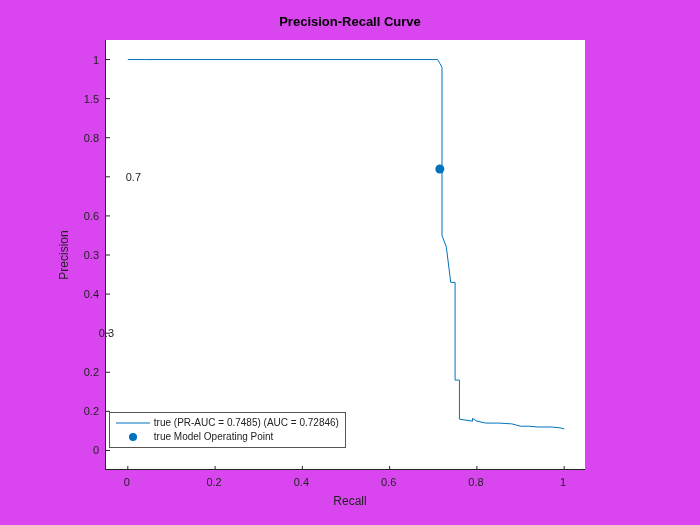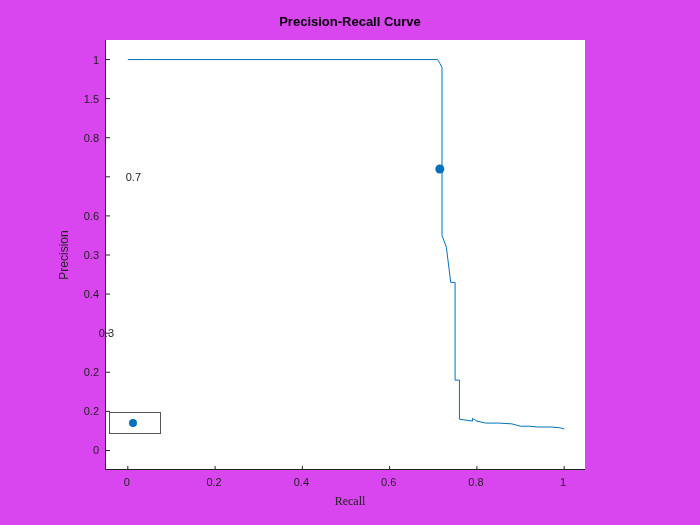--- a/index.html
+++ b/index.html
@@ -54,21 +54,20 @@
     transform: translateY(-50%);
   }
   .x-label {
     position: absolute;
     top: 494px;
     left: 0;
     width: 100%;
     text-align: center;
     font-size: 12px;
     color: #222;
-    font-family: Liberation Serif, serif;
   }
   .y-label {
     position: absolute;
     left: 64px;
     top: 255px;
     transform: translate(-50%, -50%) rotate(-90deg);
     font-size: 12px;
     color: #222;
     white-space: nowrap;
   }
@@ -157,19 +156,28 @@
       <div class="ytick-label" style="left: 81px; top: 176.818px; width: 18px; margin-left: 42px;">0.7</div>
       <div class="ytick-label" style="left: 81px; top: 137.727px; width: 18px;">0.8</div>
       <div class="ytick-label" style="left: 81px; top: 98.6364px; width: 18px;">1.5</div>
       <div class="ytick-label" style="left: 81px; top: 59.5455px; width: 18px;">1</div>
     </div>
 
   <div class="legend" id="legend" style="left: 108.818px; top: 412.455px;">
     <div class="legend-row">
       <span class="legend-swatch">
         <svg width="34" height="14">
+            <line x1="0" y1="7" x2="34" y2="7" stroke="#0072BD" stroke-width="1"></line>
+          </svg>
+      </span>
+      <span>true (PR-AUC = 0.7485) (AUC = 0.72846)</span>
+    </div>
+    <div class="legend-row">
+      <span class="legend-swatch">
+        <svg width="34" height="14">
             <circle cx="17" cy="7" r="4" fill="#0072BD"></circle>
           </svg>
       </span>
+      <span>true Model Operating Point</span>
     </div>
   </div>
 
 </div>
 
 </body></html>

